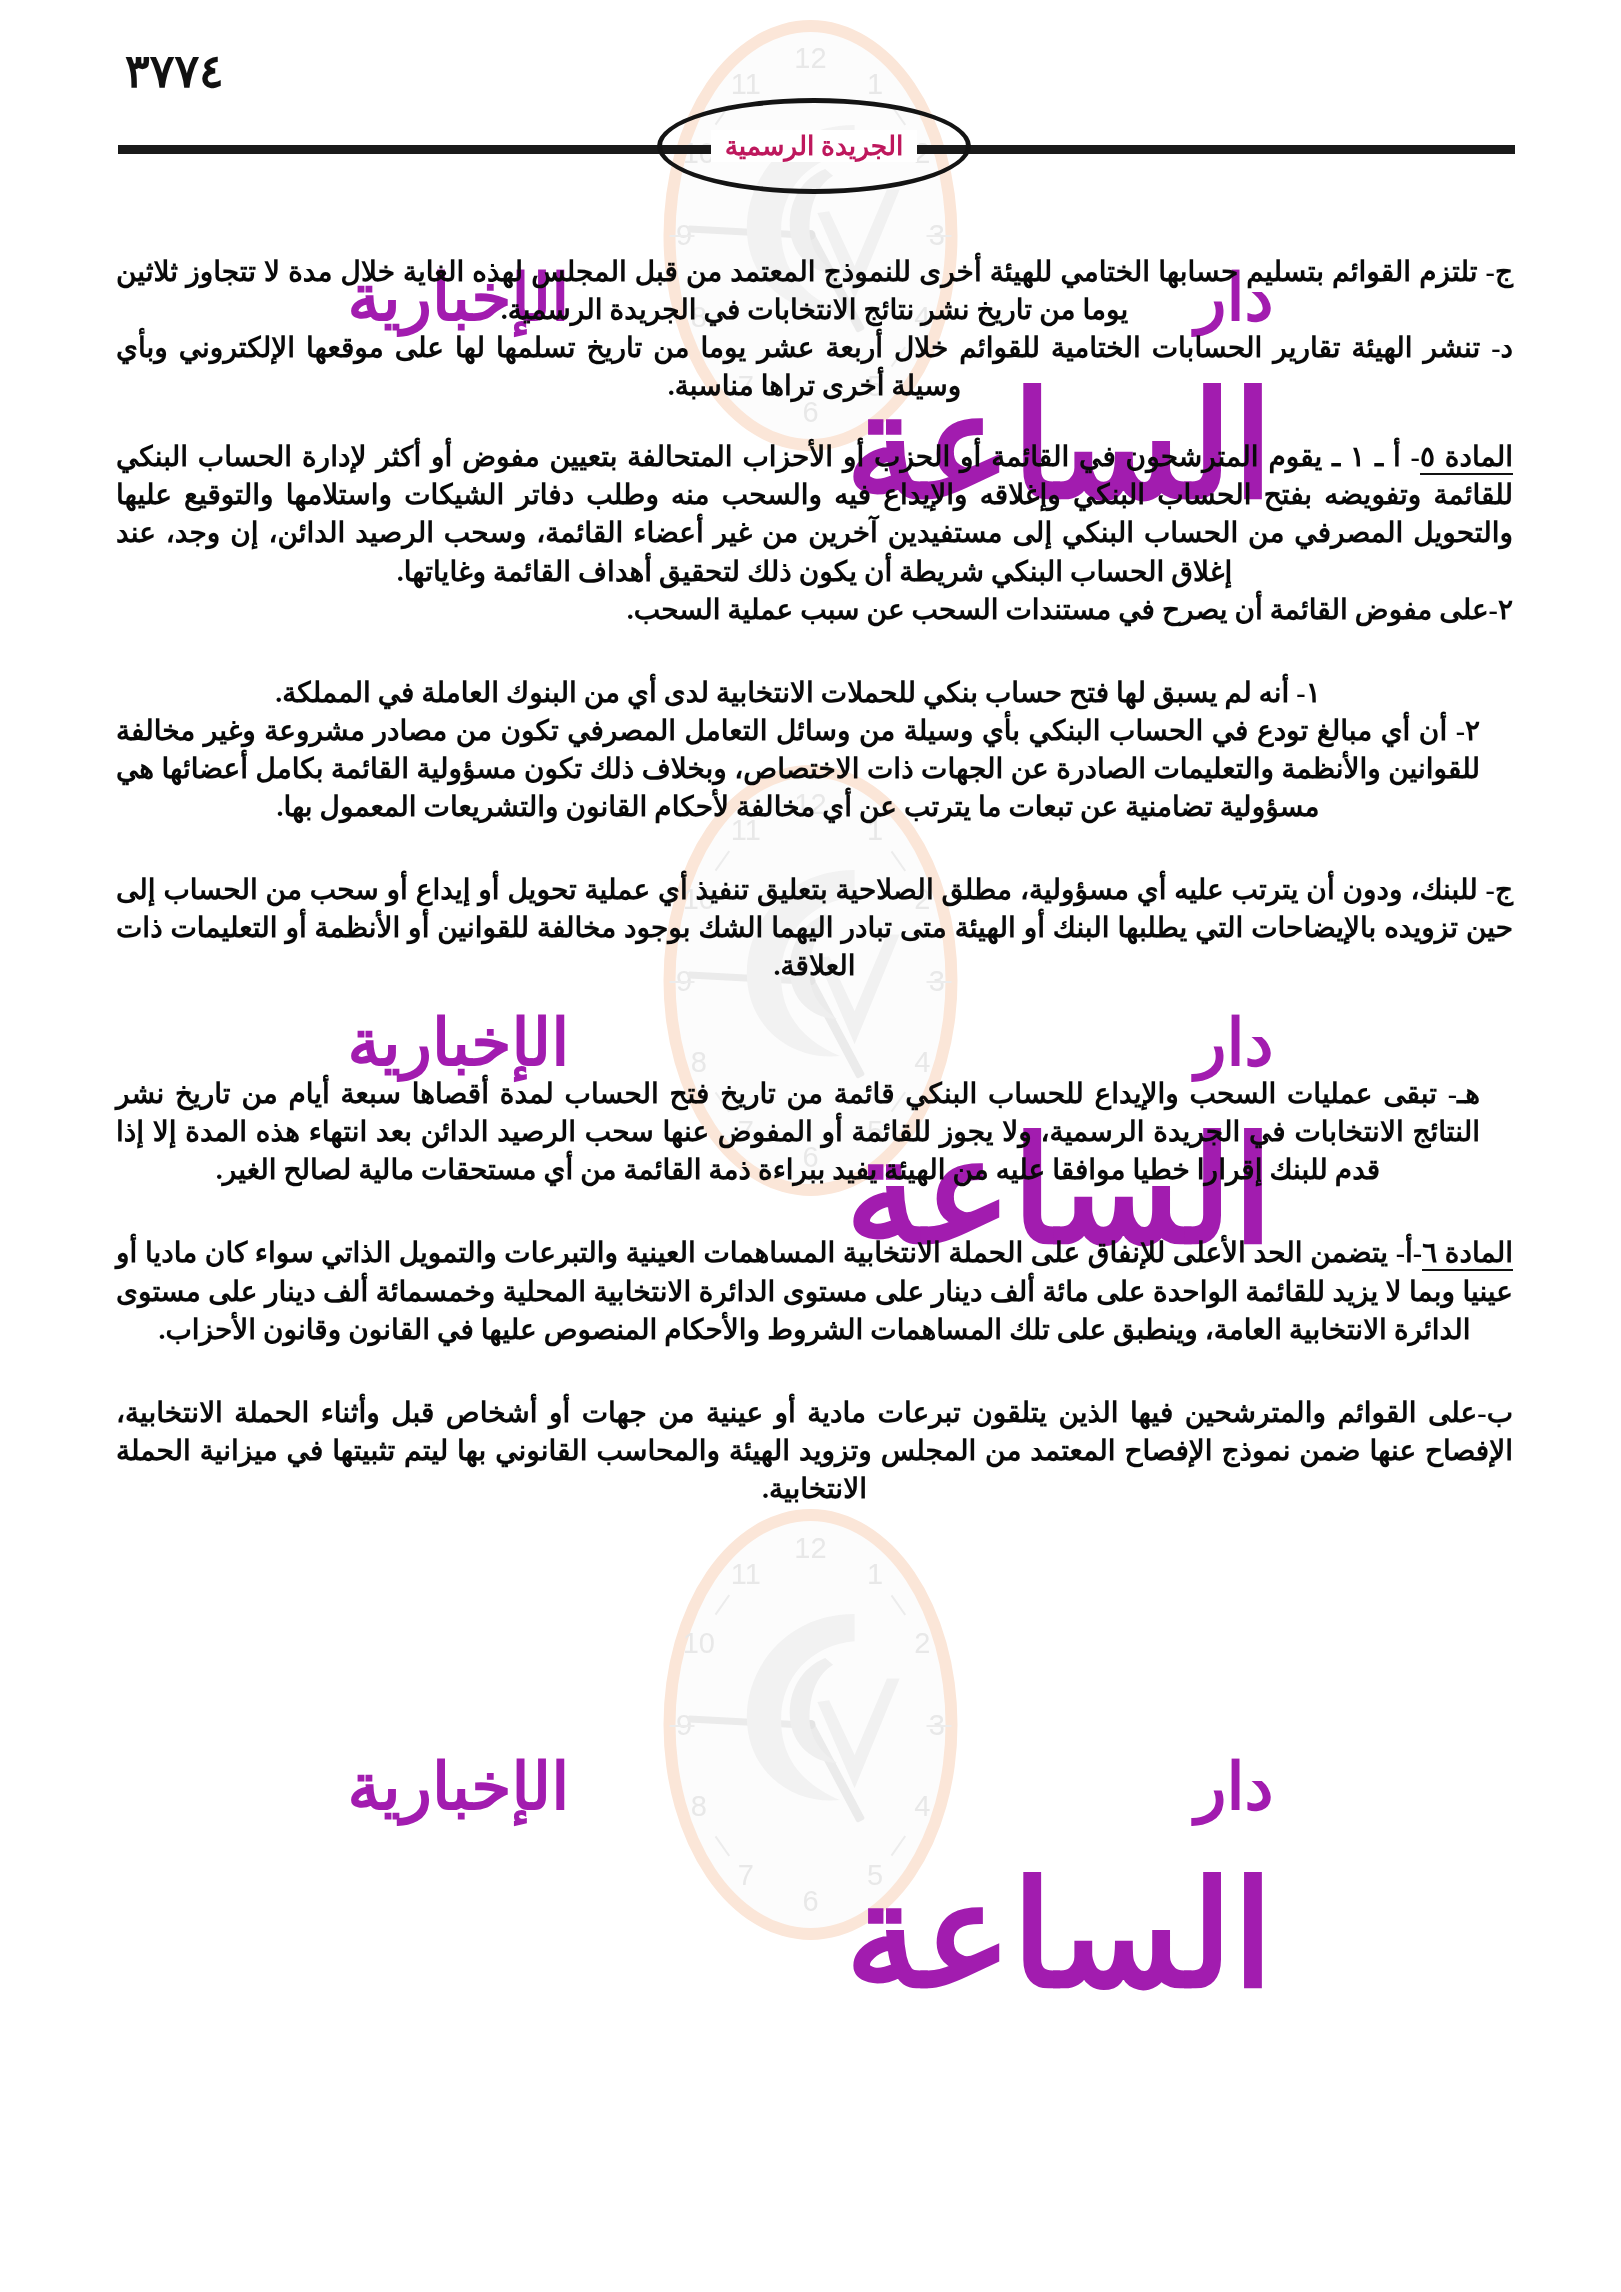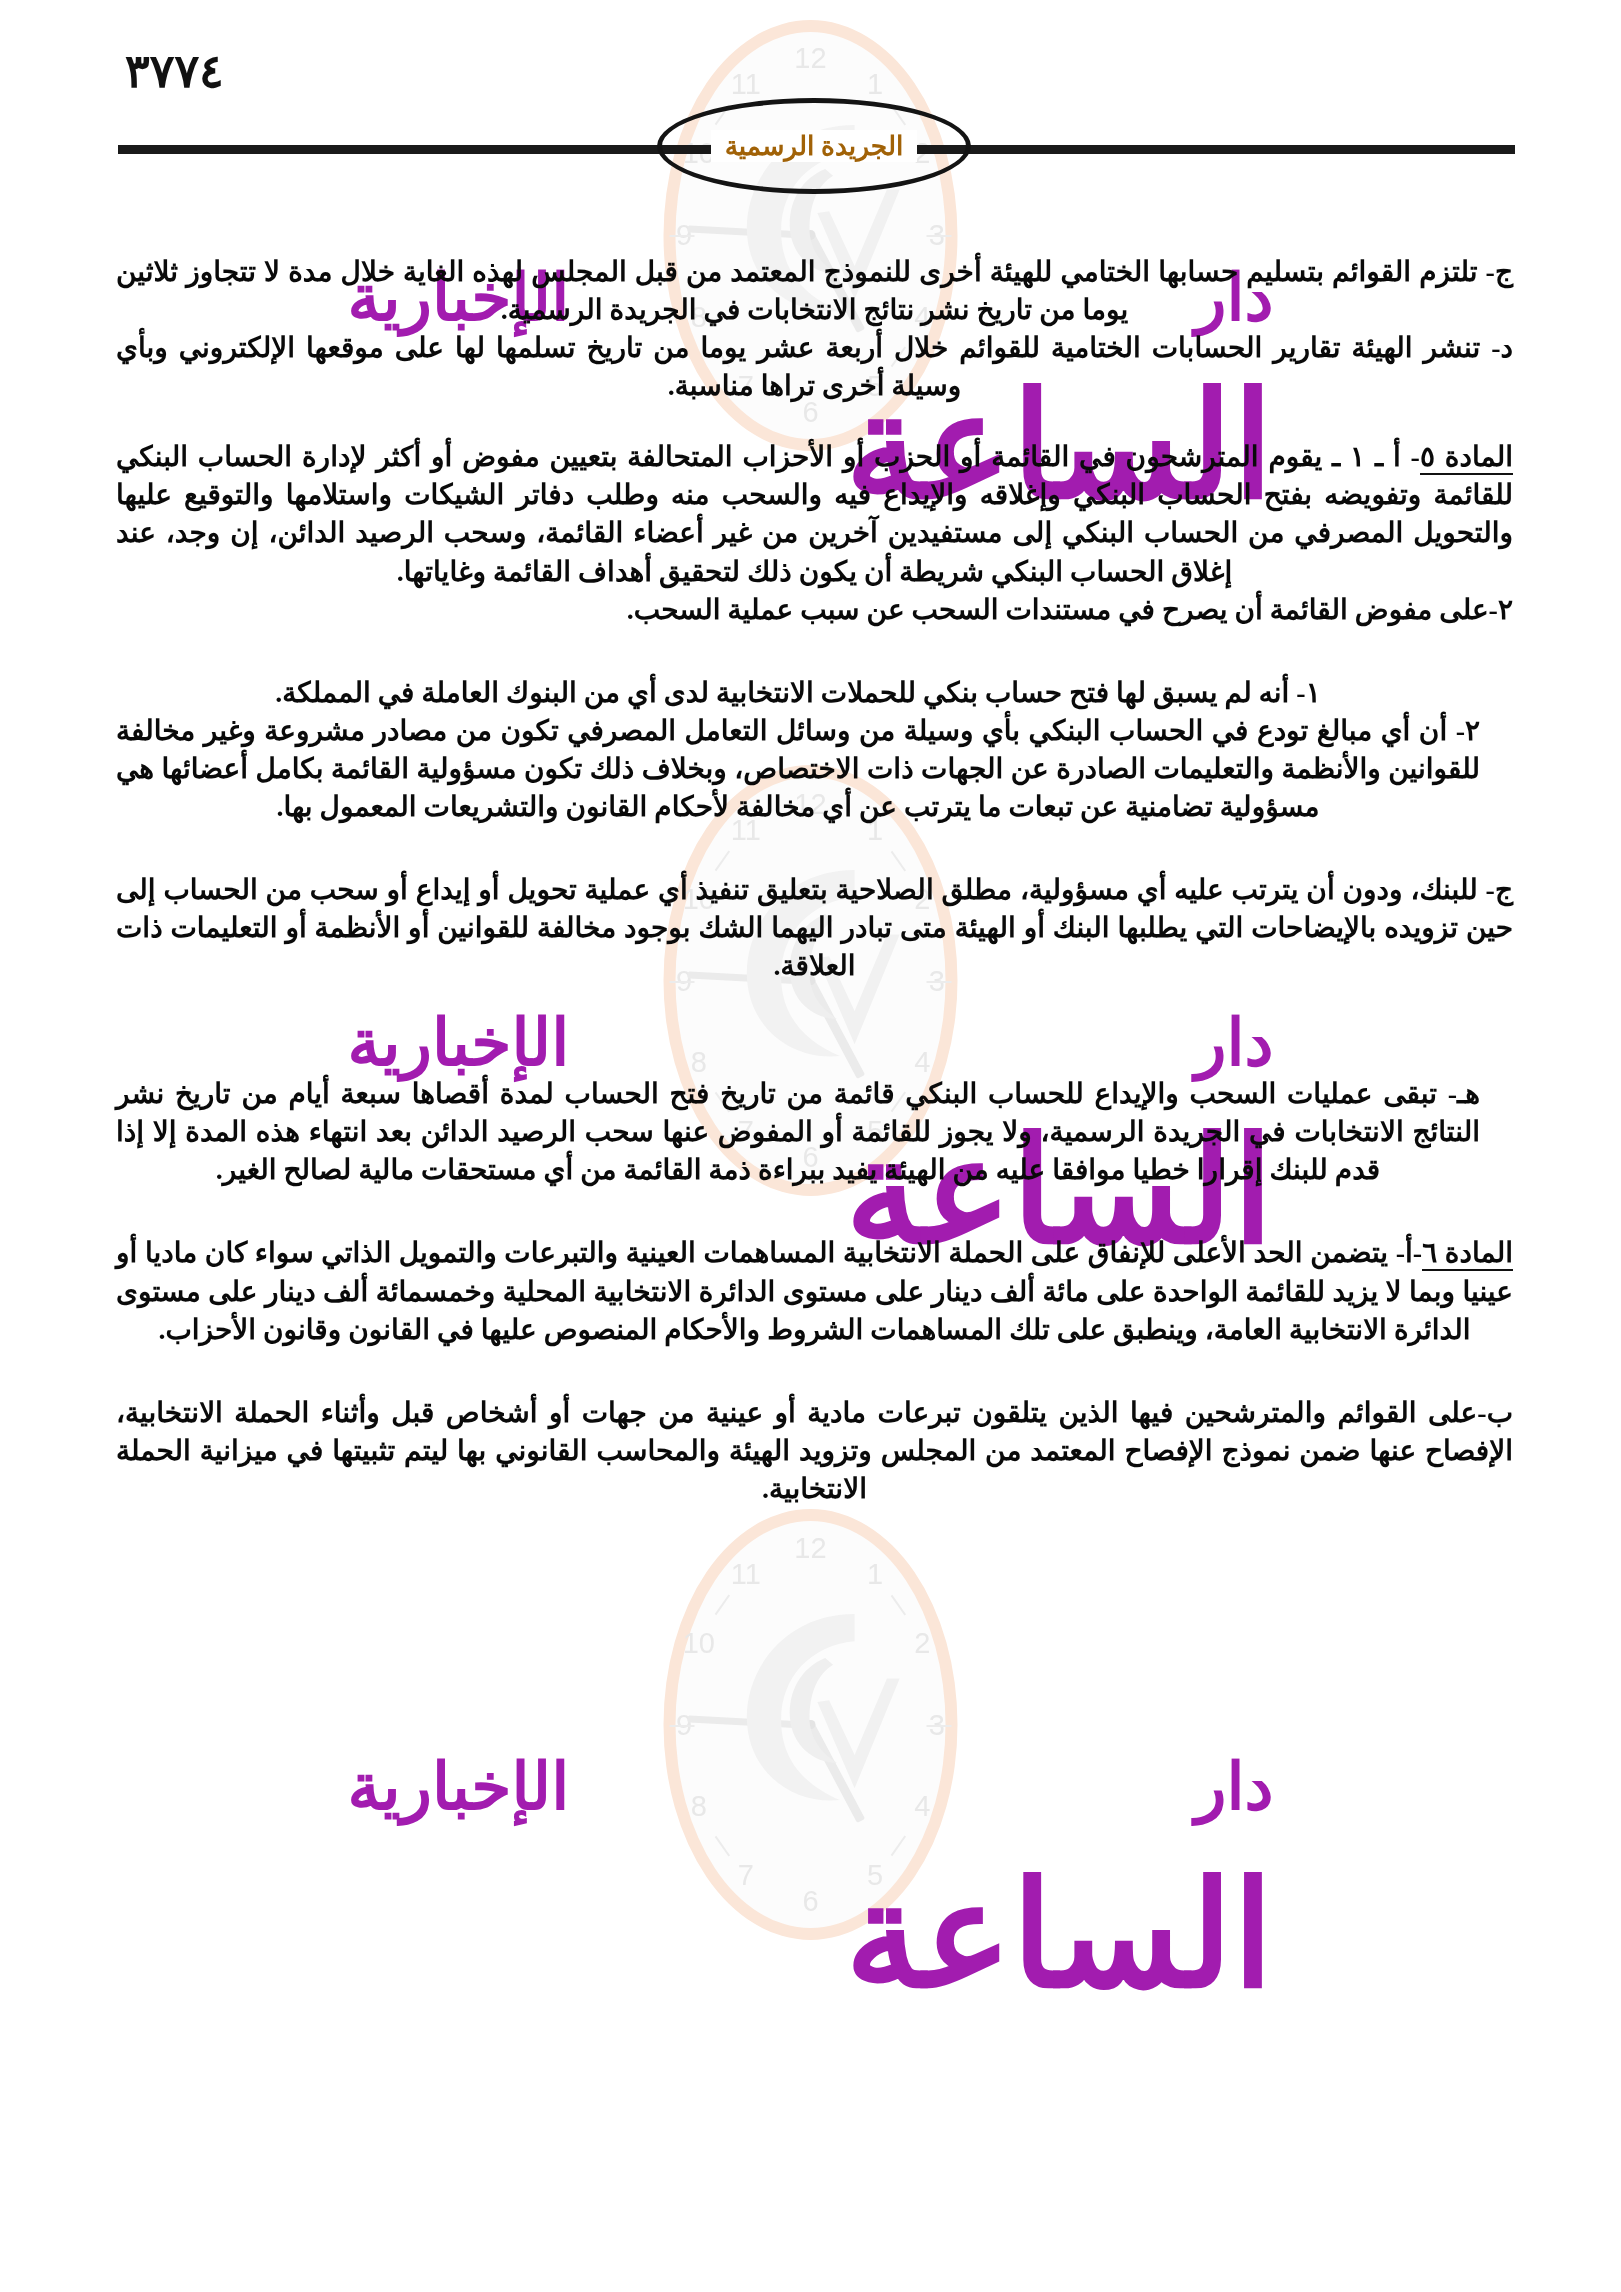--- a/index.html
+++ b/index.html
@@ -165,21 +165,21 @@
     display: flex;
     align-items: center;
     justify-content: center;
   }
 
   .header-oval-inner {
     background: #ffffff;
     padding: 0 13.7px;
     font-size: 26.5px;
     font-weight: bold;
-    color: #a16207;
+    color: #be185d;
     font-family: "Liberation Serif", serif;
   }
 
   .body-text {
     position: absolute;
     top: 253px;
     left: 116px;
     width: 1397px;
     color: #0a0a0a;
     font-size: 28px;

